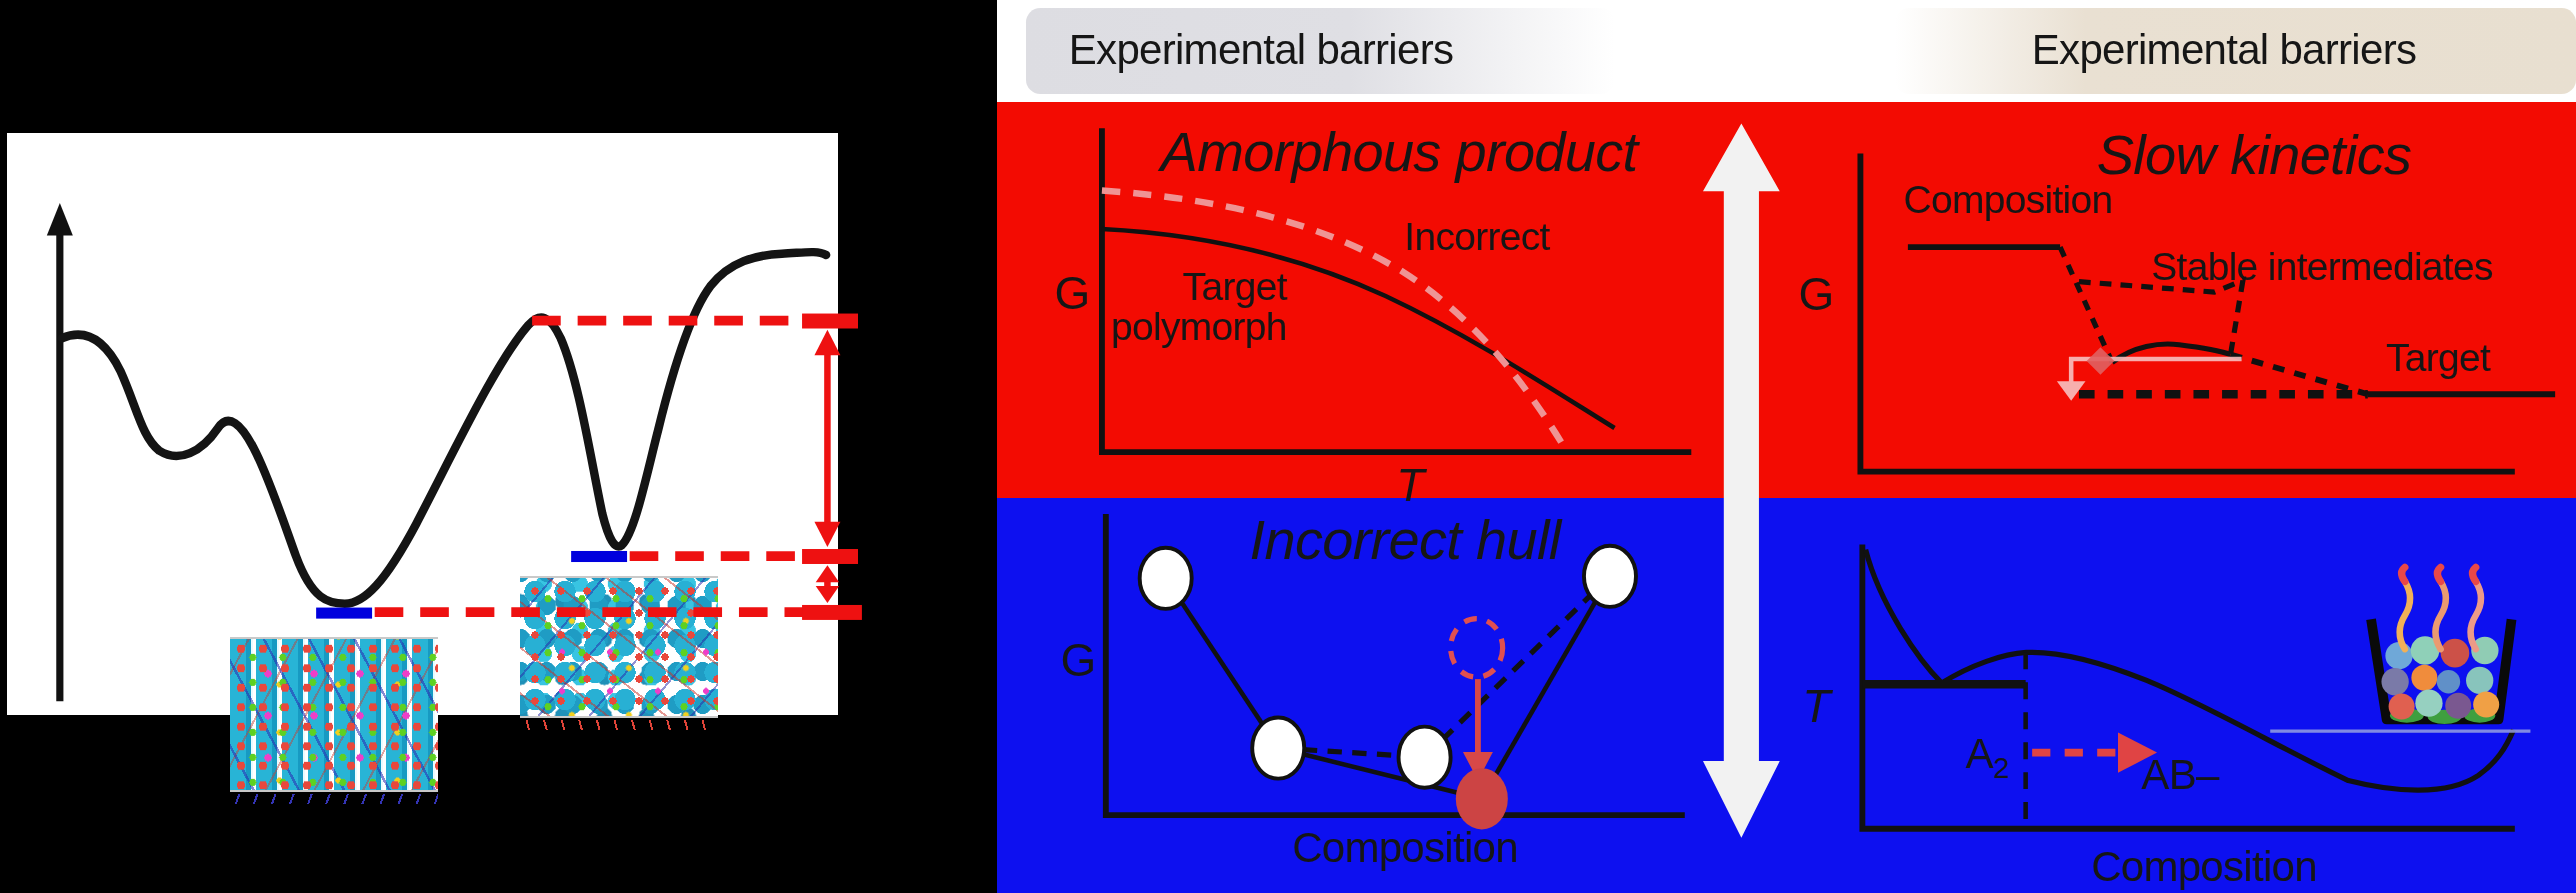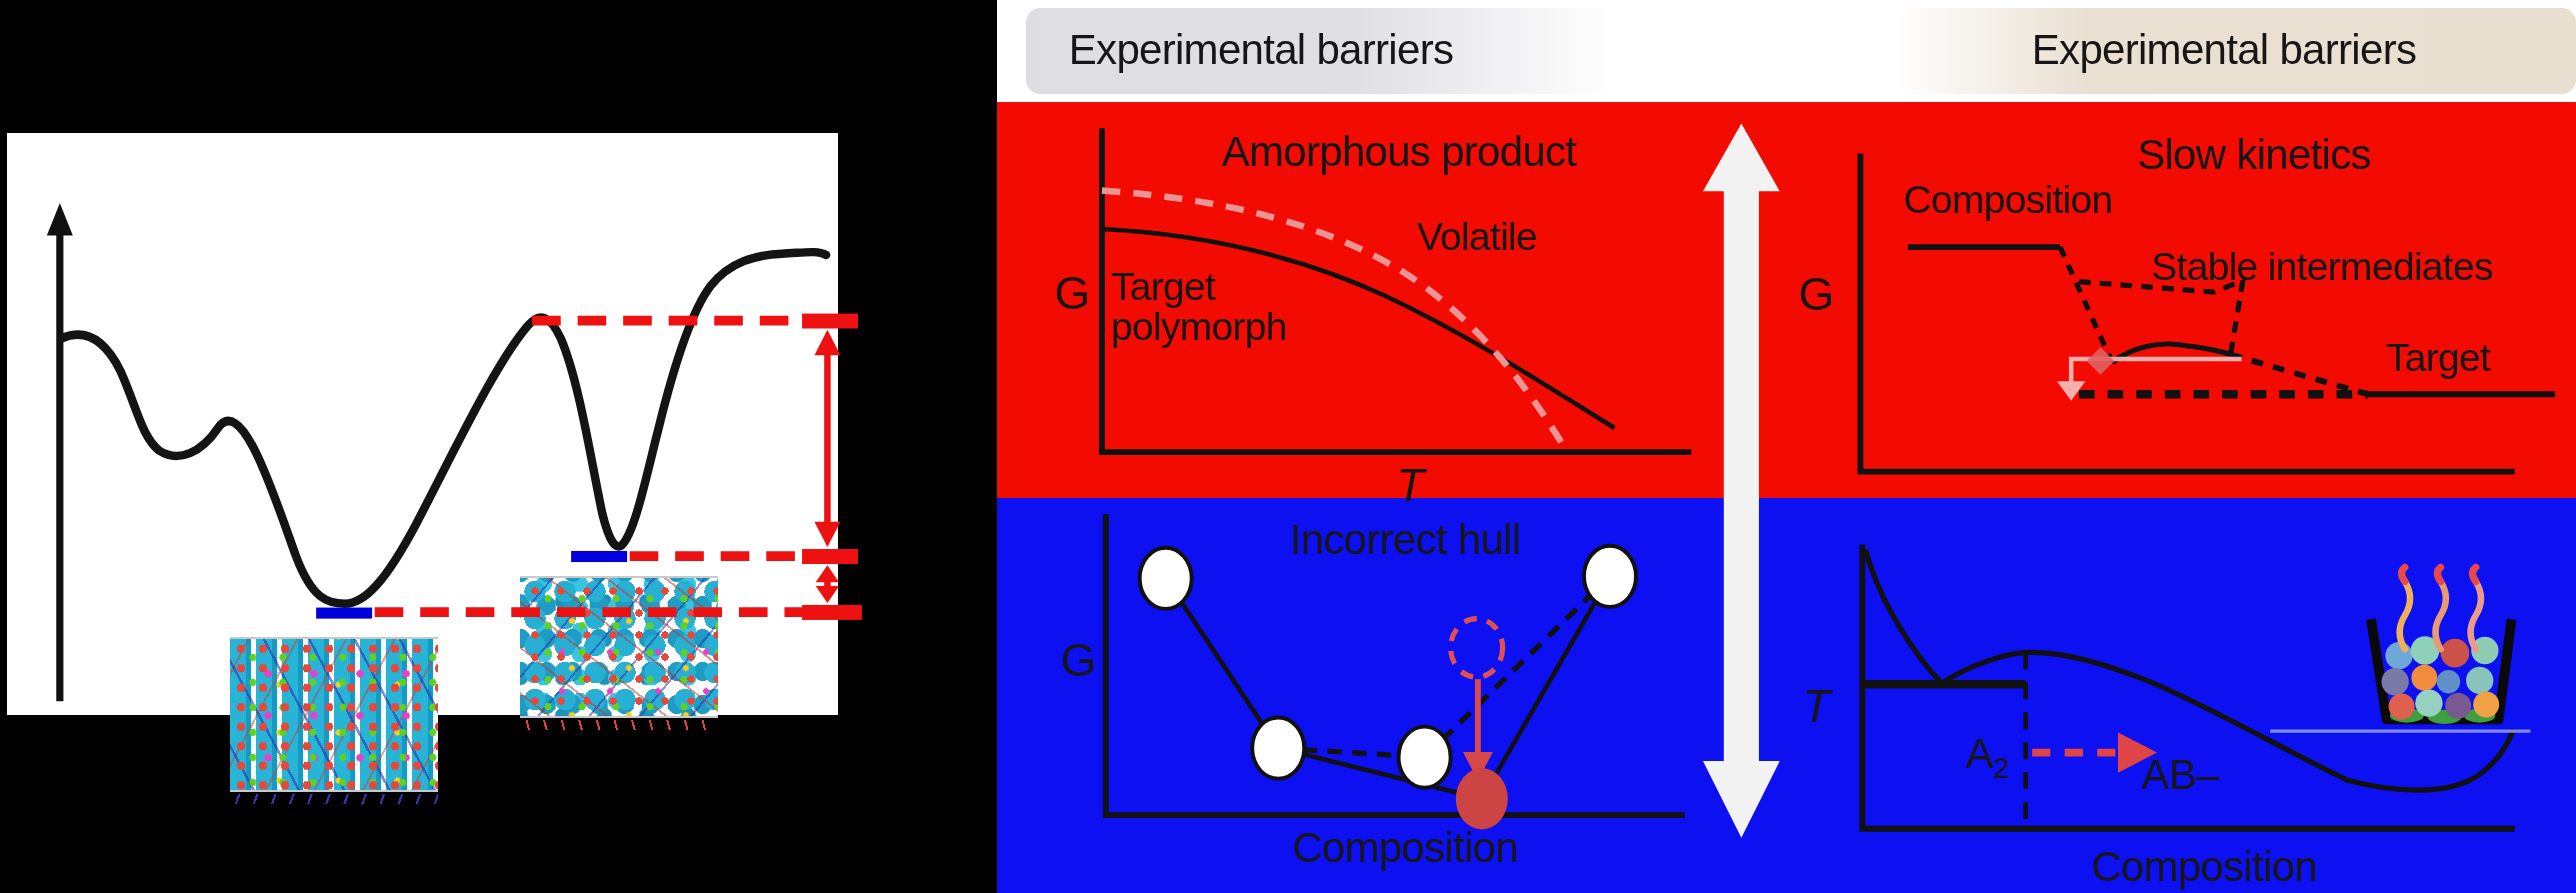--- a/index.html
+++ b/index.html
@@ -48,24 +48,24 @@
   #right-panel{left:997px;top:0;width:1579px;height:894px;z-index:0;}
   #header-bar{position:absolute;left:0;top:0;width:100%;height:102px;background:#ffffff;}
   #header-gray{position:absolute;left:29px;top:7.8px;width:589px;height:86px;border-radius:14.3px;
     background:linear-gradient(to right,#dddde2 0%,#dfdfe4 55%,rgba(223,223,228,0) 100%);}
   #header-beige{position:absolute;left:898px;top:7.8px;width:681px;height:86px;border-radius:14.3px;
     background:linear-gradient(to right,rgba(233,224,210,0) 0%,#e9e0d2 28%,#e8dfd0 100%);}
   #red-section{position:absolute;left:0;top:102px;width:100%;height:396px;background:#f30b02;}
   #blue-section{position:absolute;left:0;top:498px;width:100%;height:396px;background:#0d10f0;}
   
   .lbl{position:absolute;z-index:2;color:#161616;font-size:39px;line-height:1.05;
-       transform:translate(-50%,-50%);white-space:nowrap;letter-spacing:-0.7px;}
+       transform:translate(-50%,-50%);white-space:nowrap;letter-spacing:-0.7px;text-align:right;}
   .lbl.left{transform:translate(0,-50%);}
   .lbl.ml{white-space:pre-line;line-height:40px;}
-  .lbl.title{font-size:42px;}
+  .lbl.title{font-size:56px;font-style:italic;}
   .lbl.axis{font-size:46px;}
   .lbl.italic{font-style:italic;}
   .lbl.hdr{font-size:42px;}
   sub{font-size:70%;}
   
   #overlay{position:absolute;inset:0;z-index:3;pointer-events:none;}
 </style>
 </head>
 <body>
 
@@ -88,21 +88,21 @@
       <div id="header-beige"></div>
     </div>
     <div id="red-section"></div>
     <div id="blue-section"></div>
   </div>
 
   <div class="lbl hdr" style="left:1261px;top:50px;">Experimental barriers</div>
   <div class="lbl hdr" style="left:2224px;top:50px;">Experimental barriers</div>
 
   <div class="lbl title" style="left:1399px;top:152px;">Amorphous product</div>
-  <div class="lbl" style="left:1477px;top:237px;">Volatile</div>
+  <div class="lbl" style="left:1477px;top:237px;">Incorrect</div>
   <div class="lbl ml left" style="left:1111px;top:307px;">Target
 polymorph</div>
   <div class="lbl axis" style="left:1072px;top:293px;">G</div>
   <div class="lbl axis italic" style="left:1410px;top:485px;">T</div>
 
   <div class="lbl title" style="left:2246px;top:155px;margin-left:8px;">Slow kinetics</div>
   <div class="lbl" style="left:2008px;top:200px;">Composition</div>
   <div class="lbl" style="left:2322px;top:267px;">Stable intermediates</div>
   <div class="lbl" style="left:2438px;top:358px;">Target</div>
   <div class="lbl axis" style="left:1816px;top:294px;">G</div>

